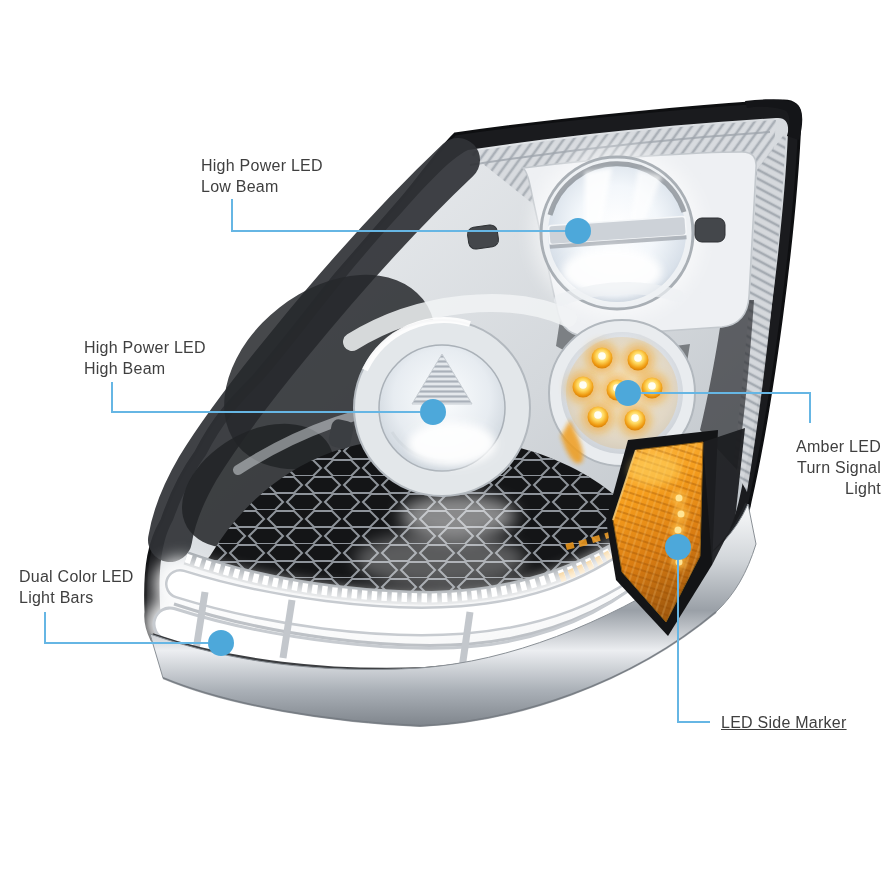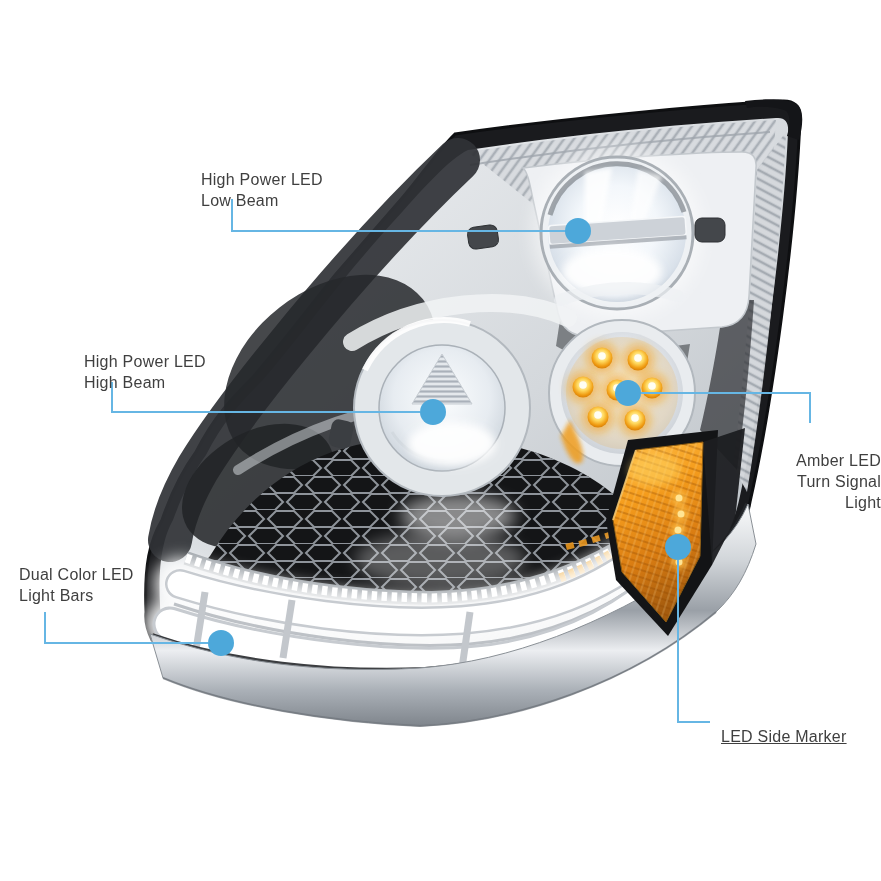--- a/index.html
+++ b/index.html
@@ -13,26 +13,25 @@
   .art{position:absolute;left:0;top:0;}
   .callout-label{
     position:absolute;
     font-size:16px;
     line-height:21px;
     font-weight:500;
     letter-spacing:.25px;
     color:var(--text-color,#3f3f3f);
     white-space:pre-line;
     z-index:3;
-    margin-top:14px;
   }
   #lbl-low-beam  {left:201px;top:155px;}
   #lbl-high-beam {left:84px; top:337px;}
   #lbl-turn      {left:762px;top:436px;text-align:right;}
-  #lbl-bars      {left:19px; top:550px;}
+  #lbl-bars      {left:19px; top:566px;}
   #lbl-marker    {left:721px;top:712px;text-decoration:underline;}
   .c-line{fill:none;stroke:var(--line-color,#66b6e4);stroke-width:2;}
   .c-dot{fill:var(--dot-color,#4da8da);}
 </style>
 </head>
 <body>
 
 <div class="canvas">
 
   <svg class="art" width="881" height="881" viewBox="0 0 881 881" aria-hidden="true">

